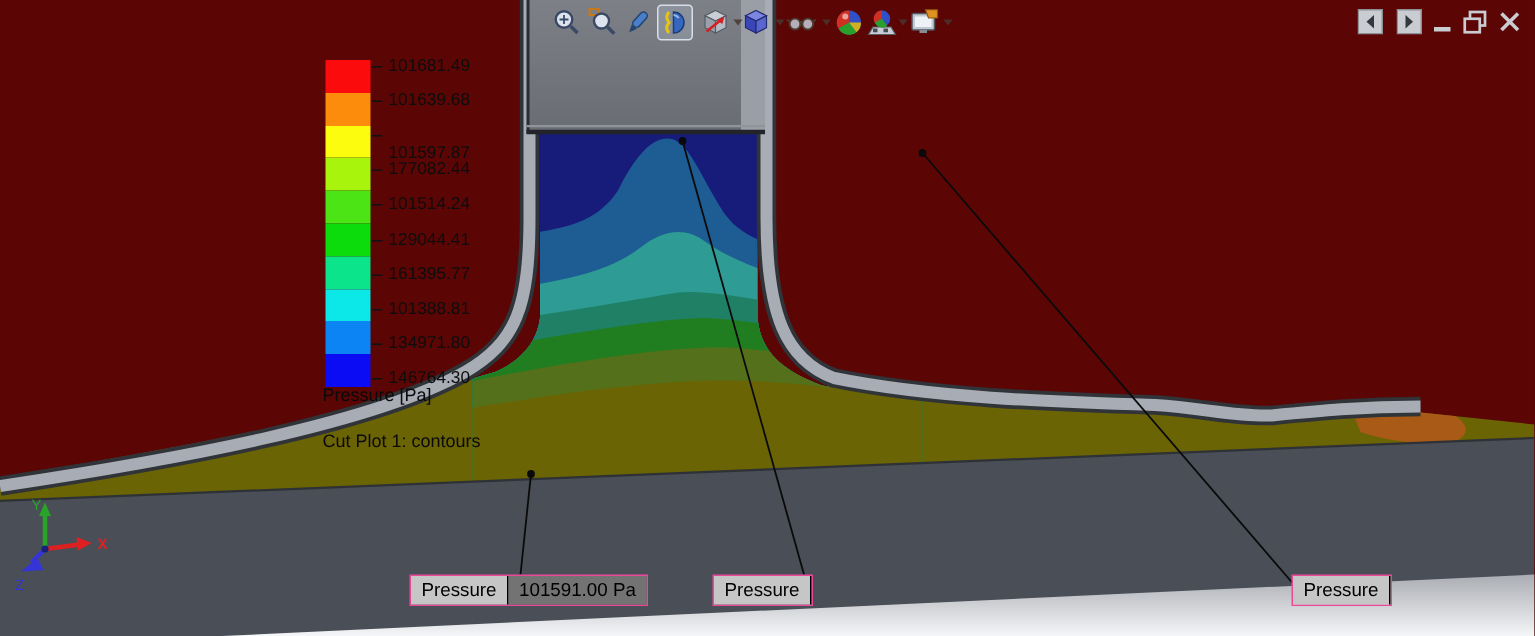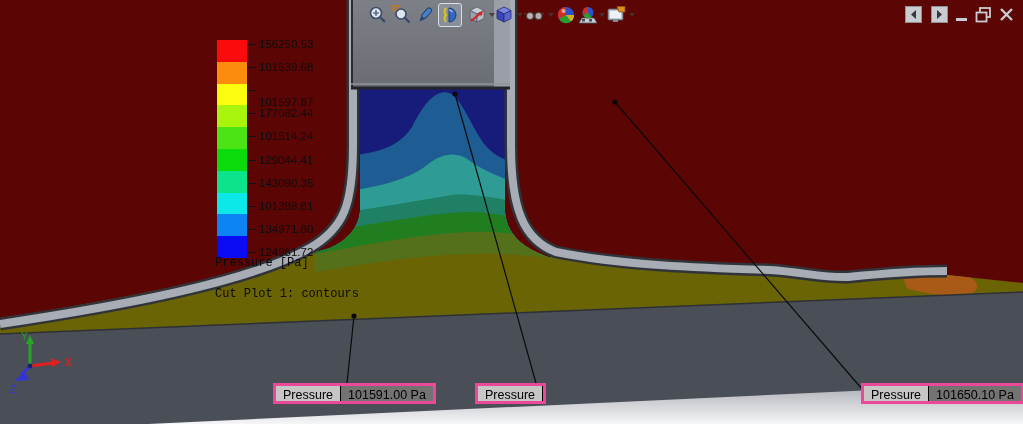--- a/index.html
+++ b/index.html
@@ -7,37 +7,37 @@
        font-family:"Liberation Sans", sans-serif;background:#5c0505;}
   #stage{position:absolute;left:0;top:0;width:1023px;height:424px;}
   #scene-svg{position:absolute;left:0;top:0;}
 
   
   .legend{position:absolute;left:215px;top:38px;width:130px;height:222px;z-index:6;}
   .legend-bar{position:absolute;left:2px;top:2px;width:30px;height:218px;display:flex;flex-direction:column;}
   .legend-seg{flex:1 1 auto;}
   .legend-tick{position:absolute;left:33px;width:7px;height:1px;background:#111;}
   .legend-val{position:absolute;left:44px;height:13px;font-size:11.5px;color:#0d0d0d;white-space:nowrap;}
-  .plot-caption{position:absolute;z-index:6;font-size:12px;color:#0a0a0a;white-space:nowrap;font-family:Liberation Mono, monospace;}
+  .plot-caption{position:absolute;z-index:6;font-size:12px;color:#0a0a0a;white-space:nowrap;}
   #cap-title{left:215px;top:256px;}
   #cap-sub{left:215px;top:287px;}
 
   
   .toolbar{position:absolute;left:0;top:0;width:1023px;height:30px;z-index:8;}
   .tb-icon{position:absolute;top:5px;width:20px;height:20px;cursor:pointer;}
   .tb-icon.active{top:3px;width:24px;height:24px;background:rgba(165,175,190,.38);
       border:1px solid #d9dfe8;border-radius:3px;box-sizing:border-box;padding:1px;}
   .tb-dd{position:absolute;top:13px;width:0;height:0;border-left:3px solid transparent;
       border-right:3px solid transparent;border-top:4px solid #46372f;opacity:.85;}
 
   
   .winctl{position:absolute;top:6px;z-index:9;cursor:pointer;}
 
   
-  .callout{position:absolute;top:383px;z-index:7;display:inline-flex;border:3px solid #ec4899;
+  .callout{position:absolute;top:383px;z-index:7;display:inline-flex;border:1px solid #ec4899;
       height:21px;box-sizing:border-box;font-size:12.5px;line-height:19px;white-space:nowrap;}
   .callout .lab{background:#c6c6c6;color:#000;padding:0 7px;border-right:1px solid #000;}
   .callout .val{background:#737373;color:#000;padding:0 7px;}
 </style>
 </head>
 <body>
 
 <div id="stage">
 
 <svg id="scene-svg" width="1023" height="424" viewBox="0 0 1023 424">
@@ -137,30 +137,30 @@
   <div class="legend-tick" style="top:6px"></div>
   <div class="legend-tick" style="top:29px"></div>
   <div class="legend-tick" style="top:52px"></div>
   <div class="legend-tick" style="top:75px"></div>
   <div class="legend-tick" style="top:98px"></div>
   <div class="legend-tick" style="top:122px"></div>
   <div class="legend-tick" style="top:145px"></div>
   <div class="legend-tick" style="top:168px"></div>
   <div class="legend-tick" style="top:191px"></div>
   <div class="legend-tick" style="top:214px"></div>
-  <div class="legend-val" style="top:0px">156250.53</div>
+  <div class="legend-val" style="top:0px">101681.49</div>
   <div class="legend-val" style="top:23px">101639.68</div>
   <div class="legend-val" style="top:58px">101597.87</div>
   <div class="legend-val" style="top:69px">177082.44</div>
   <div class="legend-val" style="top:92px">101514.24</div>
   <div class="legend-val" style="top:116px">129044.41</div>
-  <div class="legend-val" style="top:139px">143090.35</div>
+  <div class="legend-val" style="top:139px">161395.77</div>
   <div class="legend-val" style="top:162px">101388.81</div>
   <div class="legend-val" style="top:185px">134971.80</div>
-  <div class="legend-val" style="top:208px">124981.72</div>
+  <div class="legend-val" style="top:208px">146764.30</div>
 </div>
 <div class="plot-caption" id="cap-title">Pressure [Pa]</div>
 <div class="plot-caption" id="cap-sub">Cut Plot 1: contours</div>
 
 <div class="toolbar">
   <svg class="tb-icon" style="left:368px" viewBox="0 0 20 20">
     <circle cx="8" cy="8" r="5.5" fill="#dde4ee" stroke="#3a4a66" stroke-width="1.6"></circle>
     <path d="M 5,8 h6 M 8,5 v6" stroke="#3a4a66" stroke-width="1.2" fill="none"></path>
     <line x1="12.5" y1="12.5" x2="17" y2="17" stroke="#3a4a66" stroke-width="2.4"></line>
   </svg>
@@ -246,16 +246,15 @@
 
 <div class="callout" style="left:273px">
   <span class="lab">Pressure</span>
   <span class="val">101591.00 Pa</span>
 </div>
 <div class="callout" style="left:475px">
   <span class="lab">Pressure</span>
 </div>
 <div class="callout" style="left:861px">
   <span class="lab">Pressure</span>
-  <span class="val">101650.10 Pa</span>
 </div>
 
 </div>
 
 </body></html>

